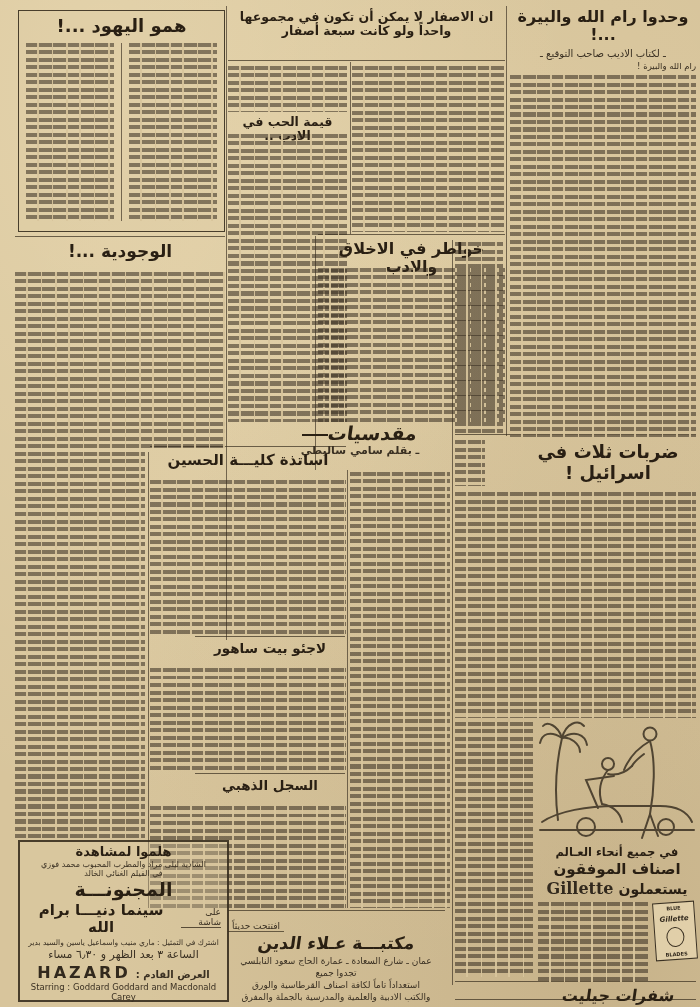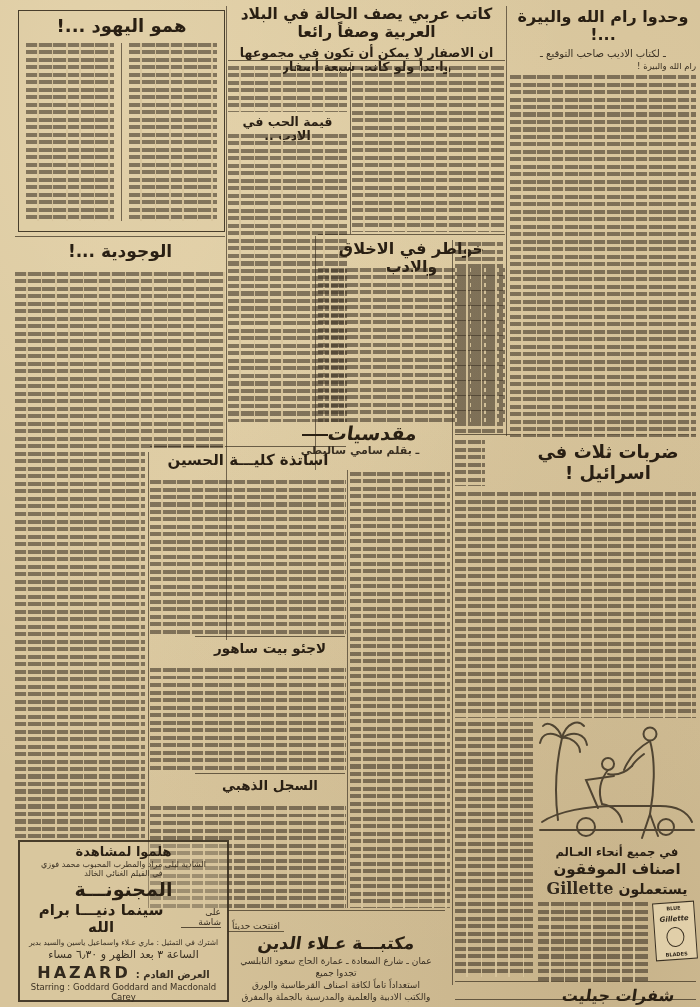--- a/index.html
+++ b/index.html
@@ -70,21 +70,20 @@
     <div style="display:flex;gap:7px;margin-top:6px;height:178px;">
       <div class="tx" style="flex:1;"></div>
       <div class="vr" style="height:100%;"></div>
       <div class="tx" style="flex:1;"></div>
     </div>
   </div>
   <div class="abs tx" style="left:15px;top:272px;width:210px;height:176px;"></div>
   <div class="abs tx" style="left:15px;top:452px;width:130px;height:386px;"></div>
 
   <div class="abs" style="left:228px;top:6px;width:277px;">
-    <div class="hl" style="font-size:15.5px;">كاتب عربي يصف الحالة في البلاد العربية وصفاً رائعا</div>
     <div class="hl" style="font-size:12.5px;margin-top:4px;">ان الاصفار لا يمكن أن تكون في مجموعها واحداً ولو كانت سبعة أصفار</div>
   </div>
   <div class="abs tx" style="left:352px;top:66px;width:152px;height:166px;"></div>
 
   <div class="abs tx" style="left:228px;top:66px;width:119px;height:46px;"></div>
   <div class="abs hl" style="left:228px;top:115px;width:119px;font-size:12.5px;">قيمة الحب في الادب ..</div>
   <div class="abs tx" style="left:228px;top:134px;width:119px;height:288px;"></div>
 
   <div class="abs hl" style="left:318px;top:240px;width:187px;font-size:16px;">خواطر في الاخلاق والادب</div>
   <div class="abs tx" style="left:318px;top:268px;width:187px;height:154px;"></div>
@@ -177,21 +176,21 @@
 
   <div class="abs boxed" style="left:18px;top:840px;width:211px;height:162px;padding:3px 6px;box-sizing:border-box;border-width:2px;">
     <div class="ctr hl" style="font-size:13px;">هلموا لمشاهدة</div>
     <div class="ctr small" style="font-size:8px;">الشادية ليلى مراد والمطرب المحبوب محمد فوزي</div>
     <div class="ctr small" style="font-size:8px;">في الفيلم الغنائي الخالد</div>
     <div class="ctr hl" style="font-size:19px;margin-top:1px;">المجنونـــة</div>
     <div class="row" style="margin-top:1px;">
       <span class="small" style="font-size:9px;border-bottom:1px solid rgba(56,45,30,.8);">على شاشة</span>
       <span class="hl" style="font-size:15px;">سينما دنيـــا برام الله</span>
     </div>
-    <div class="ctr small" style="font-size:7.5px;margin-top:2px;">اشترك في التمثيل : ماري عـلاء واسماعيل ياسين والسيد بدير</div>
+    <div class="ctr small" style="font-size:7.5px;margin-top:2px;">اشترك في التمثيل : ماري منيب واسماعيل ياسين والسيد بدير</div>
     <div class="ctr small" style="font-size:11px;margin-top:1px;">الساعة ٣ بعد الظهر و ٦٫٣٠ مساء</div>
     <div class="row" style="margin-top:2px;">
       <span class="small" style="font-size:10px;font-weight:bold;">العرض القادم :</span>
       <span class="ltr" style="font-size:16px;font-weight:bold;letter-spacing:3px;">HAZARD</span>
     </div>
     <div class="ctr small ltr" style="font-size:8.5px;line-height:1.2;">Starring : Goddard Goddard and Macdonald Carey</div>
   </div>
 
 </div>
 

